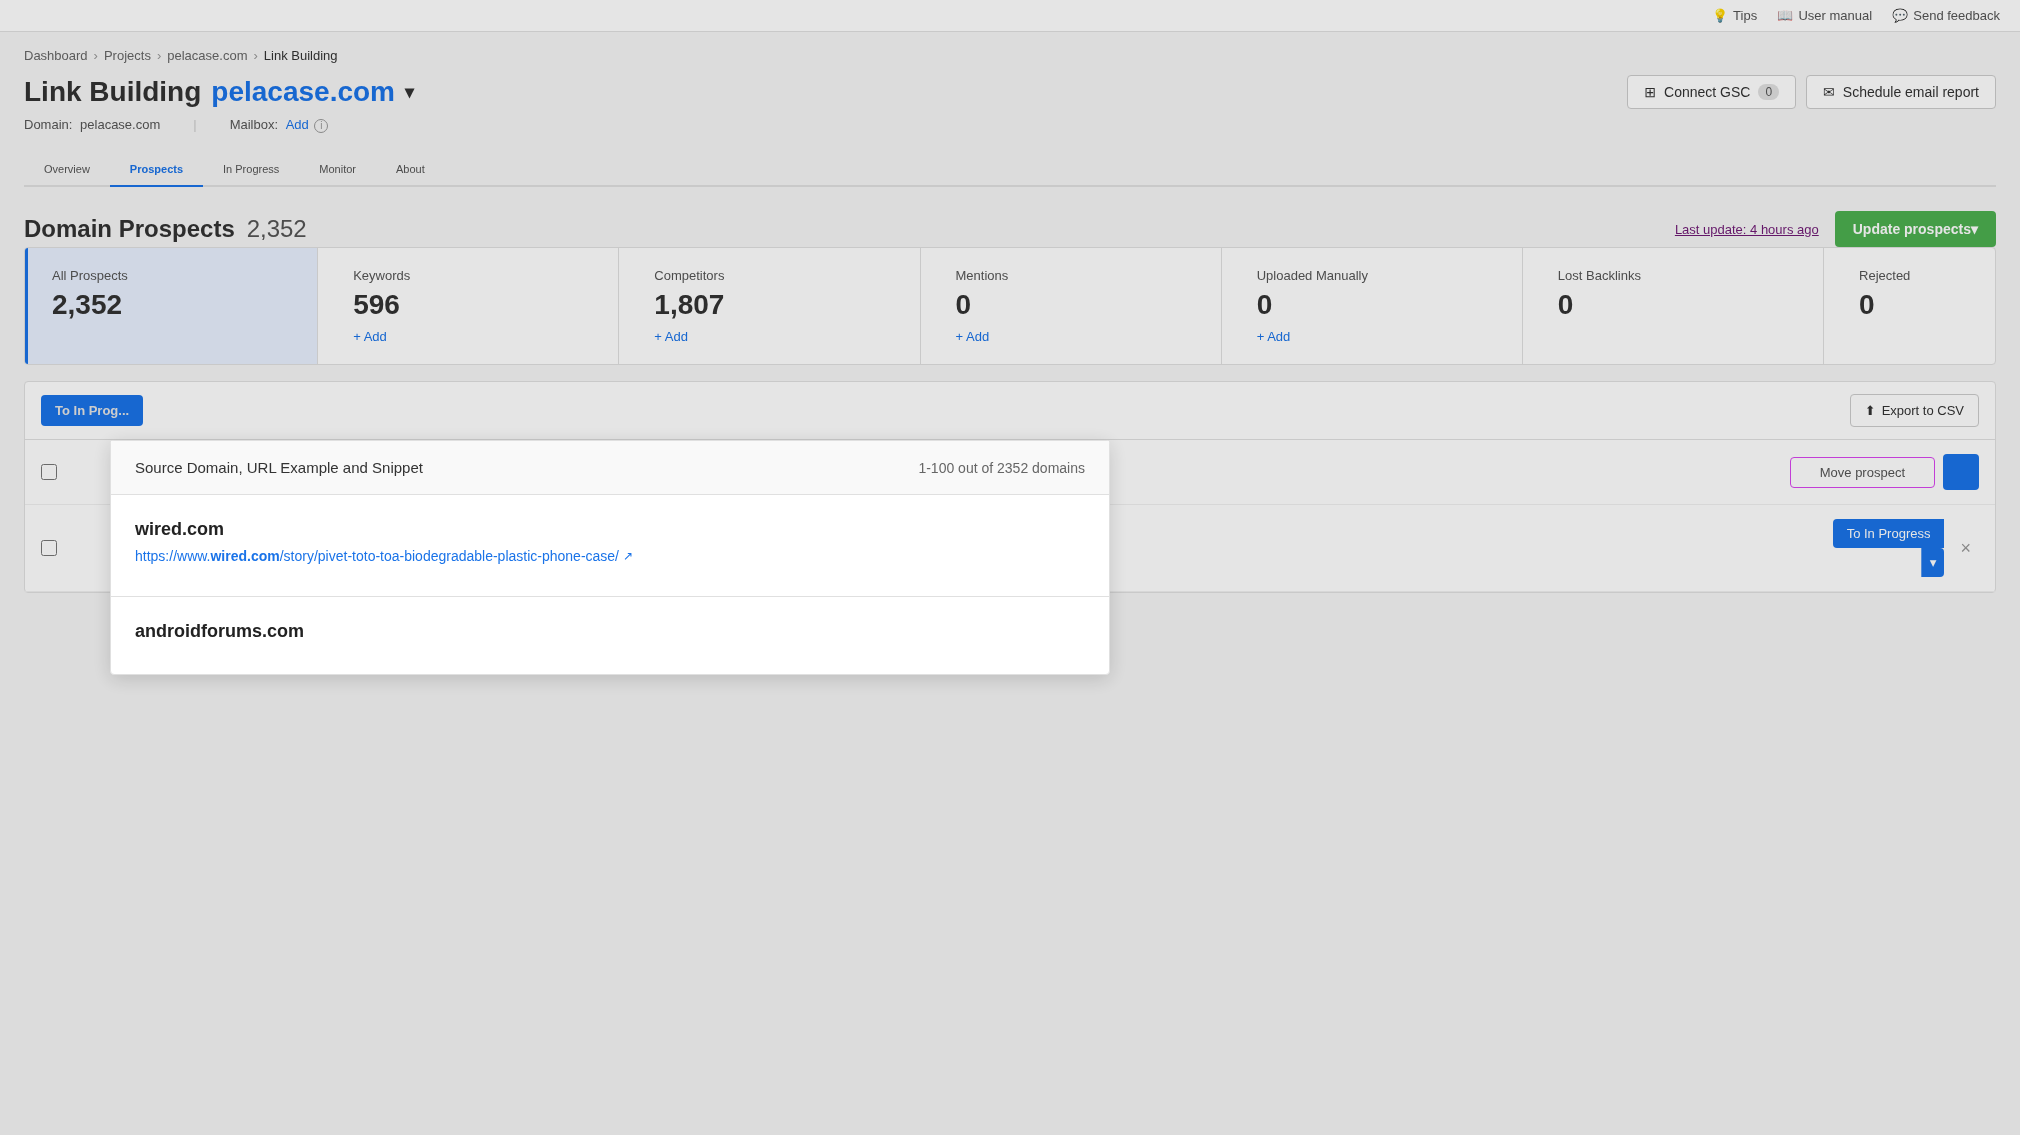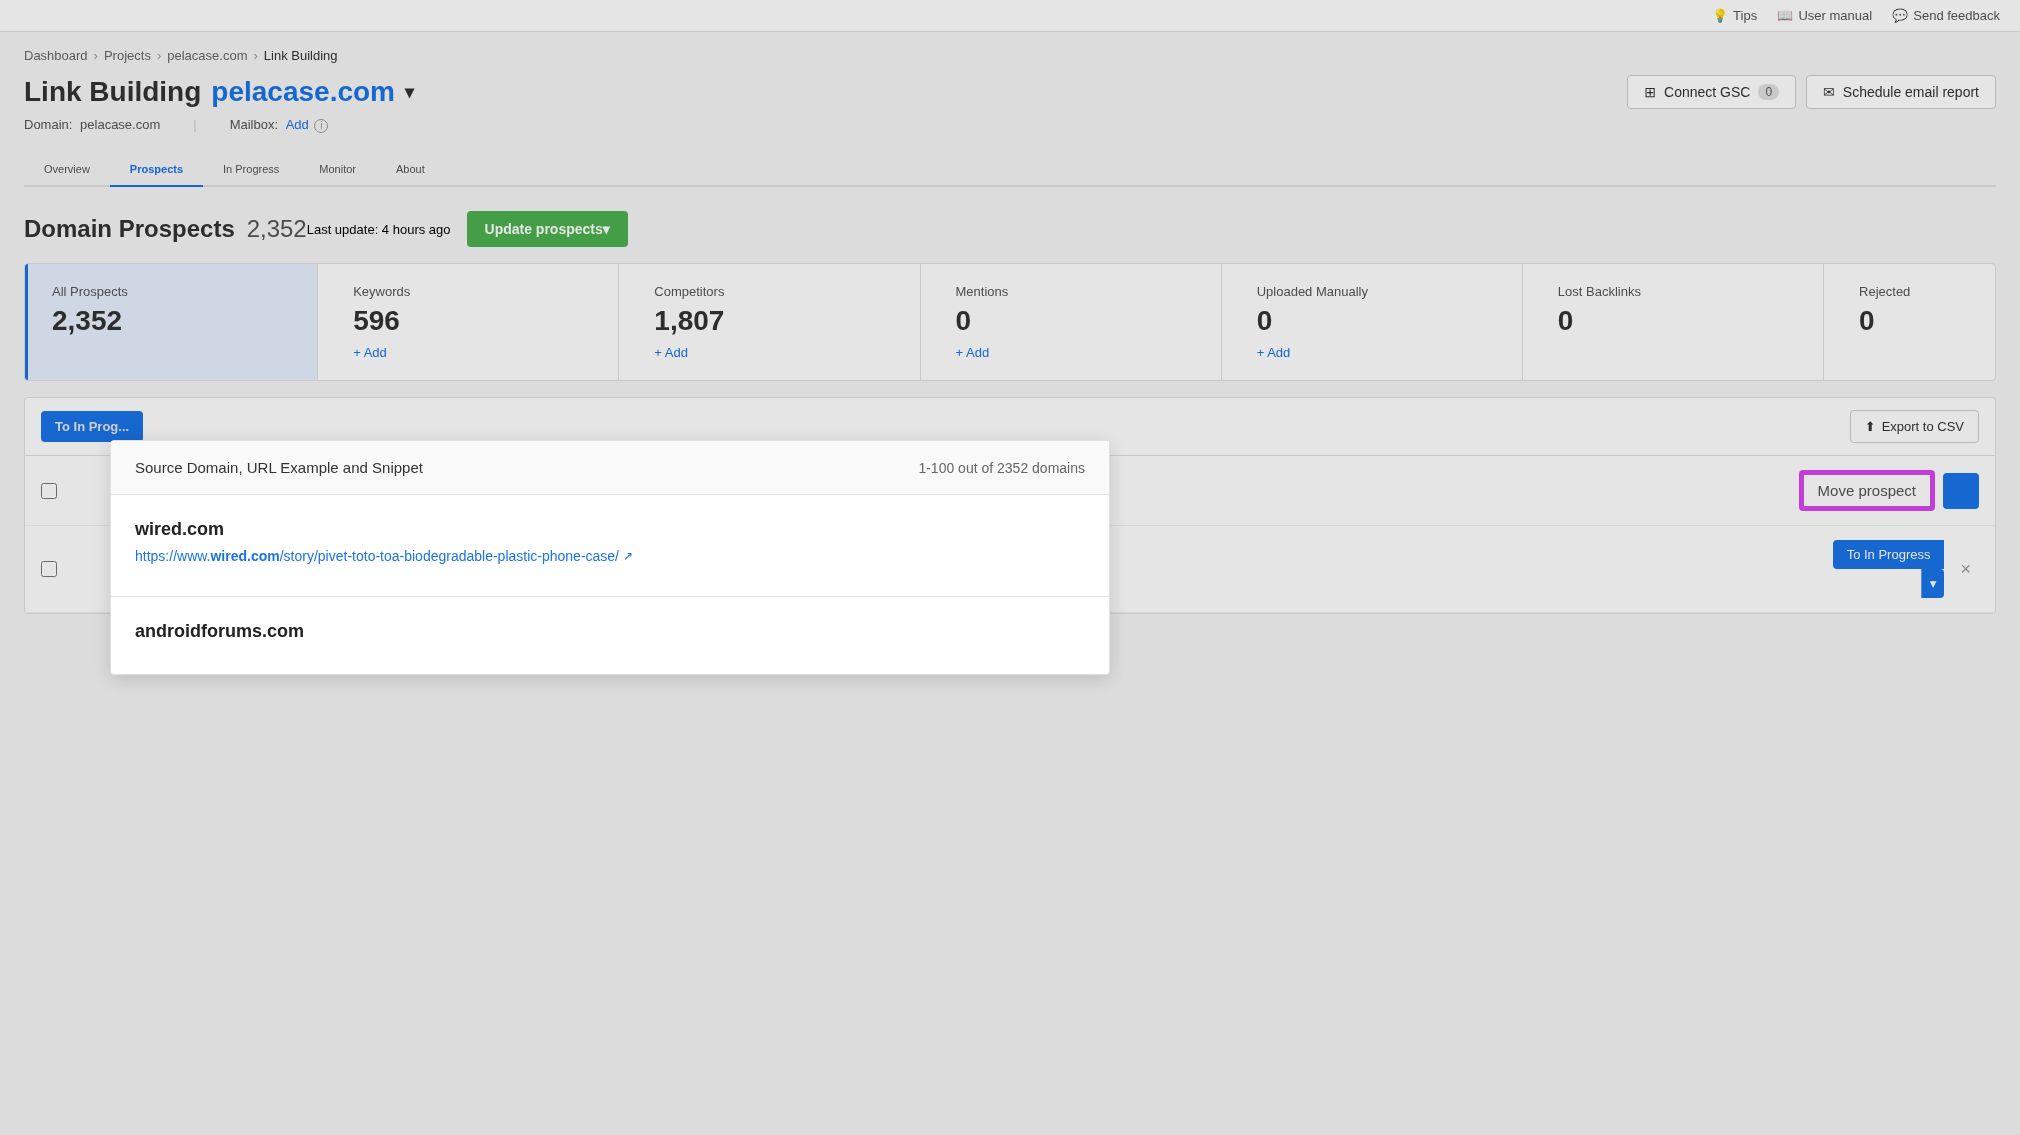--- a/index.html
+++ b/index.html
@@ -144,42 +144,42 @@
       text-align: center;
     }
     .tab.active {
       color: #1a73e8;
       border-bottom: 2px solid #1a73e8;
       font-weight: 600;
     }
     .domain-prospects-header {
       display: flex;
       align-items: center;
-      justify-content: flex-start;
-      margin-bottom: 16px;
+      justify-content: space-between;
     }
     .domain-prospects-title {
       font-size: 24px;
       font-weight: 700;
       color: #333;
     }
     .domain-prospects-count {
       font-size: 24px;
       font-weight: 400;
       color: #555;
       margin-left: 8px;
     }
     .right-actions {
       display: flex;
       align-items: center;
       gap: 16px;
     }
     .last-update {
       font-size: 13px;
-      color: #000000;
+      color: #701a75;
+      text-decoration: underline;
     }
     .btn-update-prospects {
       display: flex;
       align-items: center;
       padding: 10px 18px;
       background: #4caf50;
       color: #fff;
       border: none;
       border-radius: 4px;
       cursor: pointer;
@@ -353,26 +353,26 @@
       flex: 1;
       color: #333;
       font-size: 14px;
     }
     .row-actions {
       display: flex;
       align-items: center;
       gap: 8px;
     }
     .btn-move-prospect {
-      padding: 7px 14px;
-      background: #fff;
-      border: 5px solid #d946ef;
-      border-radius: 4px;
-      cursor: pointer;
-      font-size: 15px;
+      padding: 7px 29px;
+      background: #fff;
+      border: 1px solid #d946ef;
+      border-radius: 4px;
+      cursor: pointer;
+      font-size: 13px;
       color: #555;
     }
     .btn-to-in-progress-row {
       display: flex;
       align-items: flex-end;
       flex-direction: column;
     }
     .btn-tip-main {
       padding: 7px 14px;
       background: #1a73e8;

